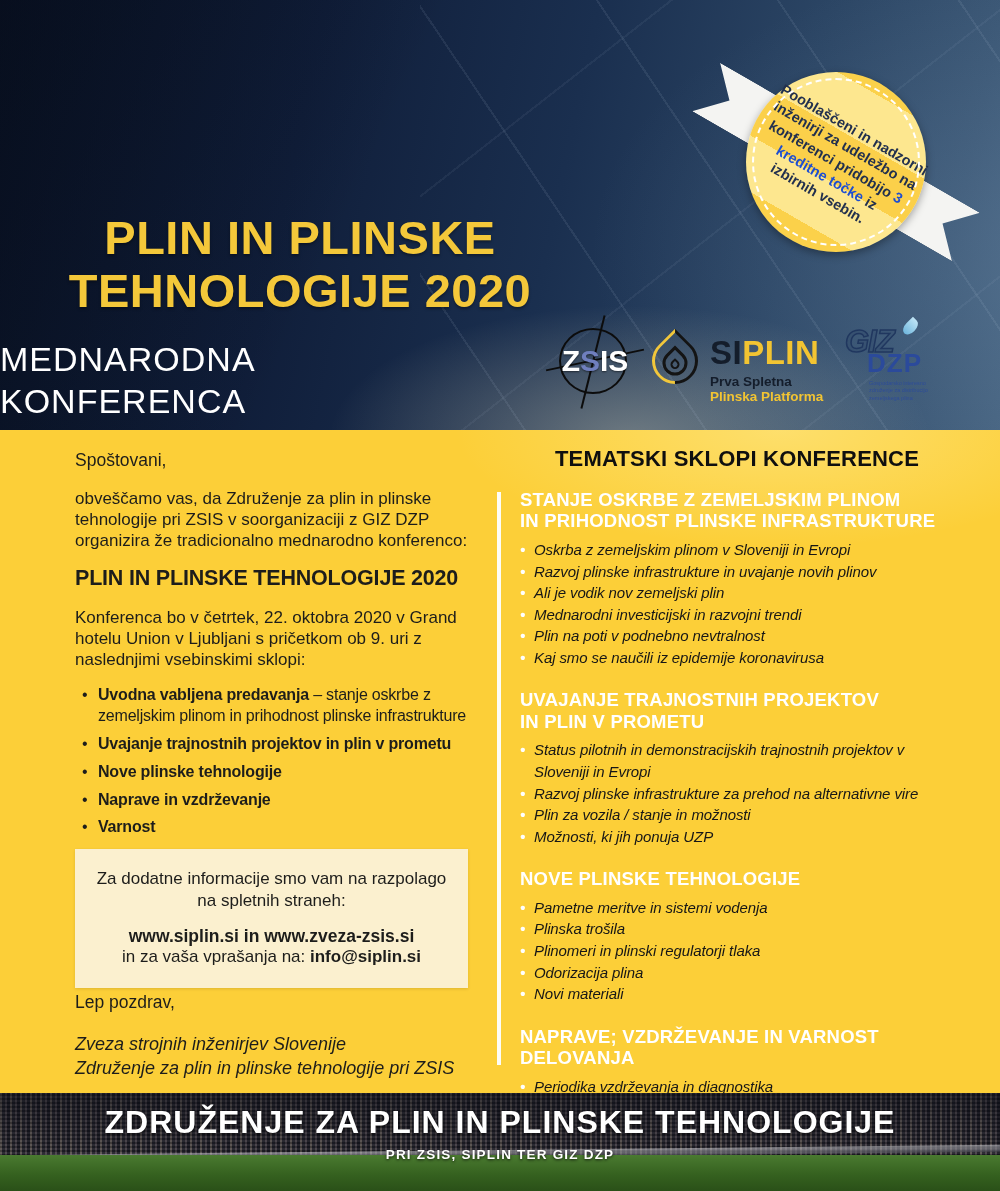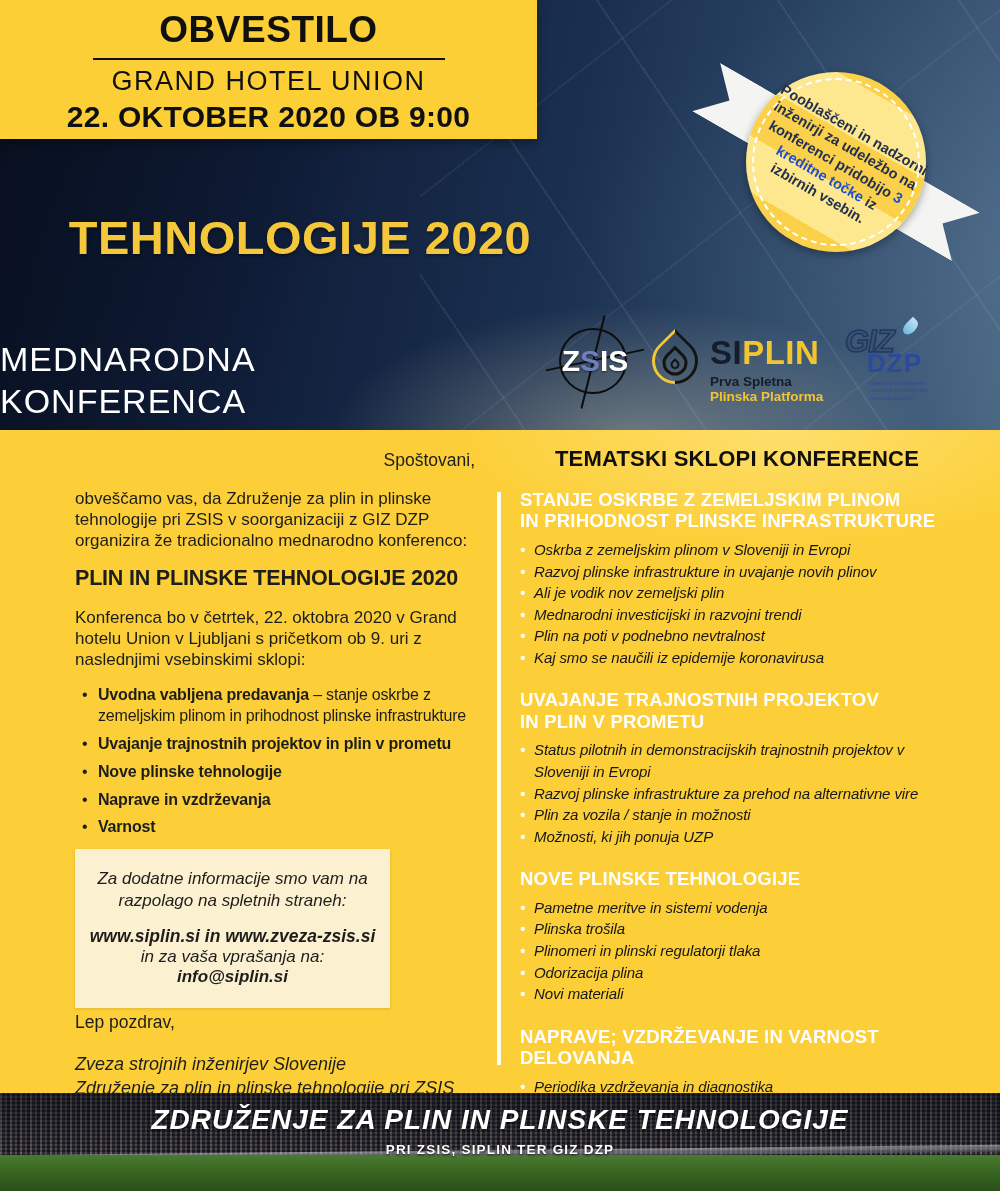--- a/index.html
+++ b/index.html
@@ -78,29 +78,29 @@
     background:linear-gradient(#bfe4f5,#6fb6dd); border-radius:0 50% 50% 50%;}
   .giz-small{ position:absolute; left:24px; top:62px; width:80px; font-size:5.5px; line-height:1.35;
     color:rgba(43,74,155,.9);}
   
   .body-area{ position:absolute; left:0; top:430px; width:1000px; height:663px;
     background:
       radial-gradient(ellipse 500px 180px at 78% 0%, rgba(255,236,150,.55), rgba(255,236,150,0) 65%),
       #fccf38;
     overflow:hidden;}
   .col-left{ position:absolute; left:75px; top:20px; width:400px;}
-  .salutation{ font-size:17.5px; margin-bottom:17px;text-align:right;}
+  .salutation{ font-size:17.5px; margin-bottom:17px;}
   .para{ font-size:17px; line-height:1.24; margin-bottom:15px;}
   .conf-title{ font-size:21.5px; font-weight:800; margin:6px 0 16px 0; letter-spacing:-.2px;}
   .agenda{ list-style:none; margin:14px 0 2px 6px;}
   .agenda li{ position:relative; padding-left:17px; font-size:16px; line-height:1.3; margin-bottom:7px; letter-spacing:-.2px;}
   .agenda li::before{ content:"•"; position:absolute; left:1px; top:0; color:#1d1d1b;}
   .agenda .b{ font-weight:800;}
-  .infobox{ background:#fbf0cf; width:315px; margin-top:11px; padding:19px 12px 21px 12px; text-align:center;
-    box-shadow:0 1px 3px rgba(0,0,0,.12);font-style:italic;}
+  .infobox{ background:#fbf0cf; width:393px; margin-top:11px; padding:19px 12px 21px 12px; text-align:center;
+    box-shadow:0 1px 3px rgba(0,0,0,.12);}
   .infobox .l1{ font-size:17px; line-height:1.25;}
   .infobox .l2{ font-size:17.5px; font-weight:800; margin-top:15px;}
   .infobox .l3{ font-size:17px; }
   .infobox .l3 .b{ font-weight:800;}
   .closing{ font-size:17.5px; margin-top:4px;}
   .signature{ font-size:18px; font-style:italic; line-height:1.33; margin-top:20px;}
   
   .divider{ position:absolute; left:497px; top:62px; width:4px; height:573px; background:#fdfdf7;}
   .col-right{ position:absolute; left:520px; top:16px; width:434px;}
   .topics-heading{ text-align:center; font-size:22px; font-weight:800; color:#0f0f0f; letter-spacing:.2px; margin-bottom:17px;}
@@ -118,38 +118,33 @@
       linear-gradient(to bottom, rgba(8,10,18,.55), rgba(8,10,18,.15)),
       repeating-linear-gradient(90deg, rgba(195,175,150,.28) 0 2px, rgba(25,25,35,.55) 2px 5px, rgba(110,95,105,.35) 5px 7px, rgba(10,10,20,.55) 7px 10px),
       repeating-linear-gradient(0deg, rgba(0,0,0,.45) 0 2px, rgba(170,160,150,.16) 2px 4px);
     background-color:#46434a;}
   .rail{ position:absolute; left:0; top:58%; width:100%; height:7px;
     background:linear-gradient(rgba(220,220,225,.5), rgba(90,90,100,.6)); transform:rotate(-.6deg);}
   .field{ position:absolute; left:0; bottom:0; width:100%; height:37%;
     background:linear-gradient(#4a7a30,#35611f 55%,#2a5018);}
   .footer-text{ position:absolute; left:0; top:11px; width:100%; text-align:center; color:#ffffff; z-index:3;
     text-shadow:0 1px 3px rgba(0,0,0,.8);}
-  .footer-l1{ font-size:28px; font-weight:800; letter-spacing:1px;font-style:italic;}
+  .footer-l1{ font-size:32px; font-weight:800; letter-spacing:1px;}
   .footer-l2{ font-size:13.5px; font-weight:600; letter-spacing:1.2px; margin-top:6px;}
 </style>
 </head>
 <body>
 
 <div class="hero">
   <div class="streaks"></div>
   <div class="hero-vignette"></div>
 
-  <div class="banner">
-    <div class="banner-title">OBVESTILO</div>
-    <div class="banner-rule"></div>
-    <div class="banner-venue">GRAND HOTEL UNION</div>
-    <div class="banner-date">22. OKTOBER 2020 OB 9:00</div>
-  </div>
 
   <div class="main-title">
+    <span style="display:block">PLIN IN PLINSKE</span>
     <span style="display:block">TEHNOLOGIJE 2020</span>
   </div>
   <div class="subtitle">
     <span style="display:block">MEDNARODNA</span>
     <span style="display:block">KONFERENCA</span>
   </div>
 
   <div class="badge-wrap">
     <div class="ribbon"></div>
     <div class="badge-circle">
@@ -189,21 +184,21 @@
   <div class="col-left">
     <div class="salutation">Spoštovani,</div>
     <div class="para">obveščamo vas, da Združenje za plin in plinske tehnologije pri ZSIS v soorganizaciji z GIZ DZP organizira že tradicionalno mednarodno konferenco:</div>
     <div class="conf-title">PLIN IN PLINSKE TEHNOLOGIJE 2020</div>
     <div class="para">Konferenca bo v četrtek, 22. oktobra 2020 v Grand hotelu Union v Ljubljani s pričetkom ob 9. uri z naslednjimi vsebinskimi sklopi:</div>
 
     <ul class="agenda">
       <li><span class="b">Uvodna vabljena predavanja</span><span> – stanje oskrbe z zemeljskim plinom in prihodnost plinske infrastrukture</span></li>
       <li><span class="b">Uvajanje trajnostnih projektov in plin v prometu</span><span></span></li>
       <li><span class="b">Nove plinske tehnologije</span><span></span></li>
-      <li><span class="b">Naprave in vzdrževanja</span><span></span></li>
+      <li><span class="b">Naprave in vzdrževanje</span><span></span></li>
       <li><span class="b">Varnost</span><span></span></li>
     </ul>
 
     <div class="infobox">
       <div class="l1">Za dodatne informacije smo vam na razpolago na spletnih straneh:</div>
       <div class="l2">www.siplin.si in www.zveza-zsis.si</div>
       <div class="l3"><span>in za vaša vprašanja na: </span><span class="b">info@siplin.si</span></div>
     </div>
 
     <div class="closing">Lep pozdrav,</div>

